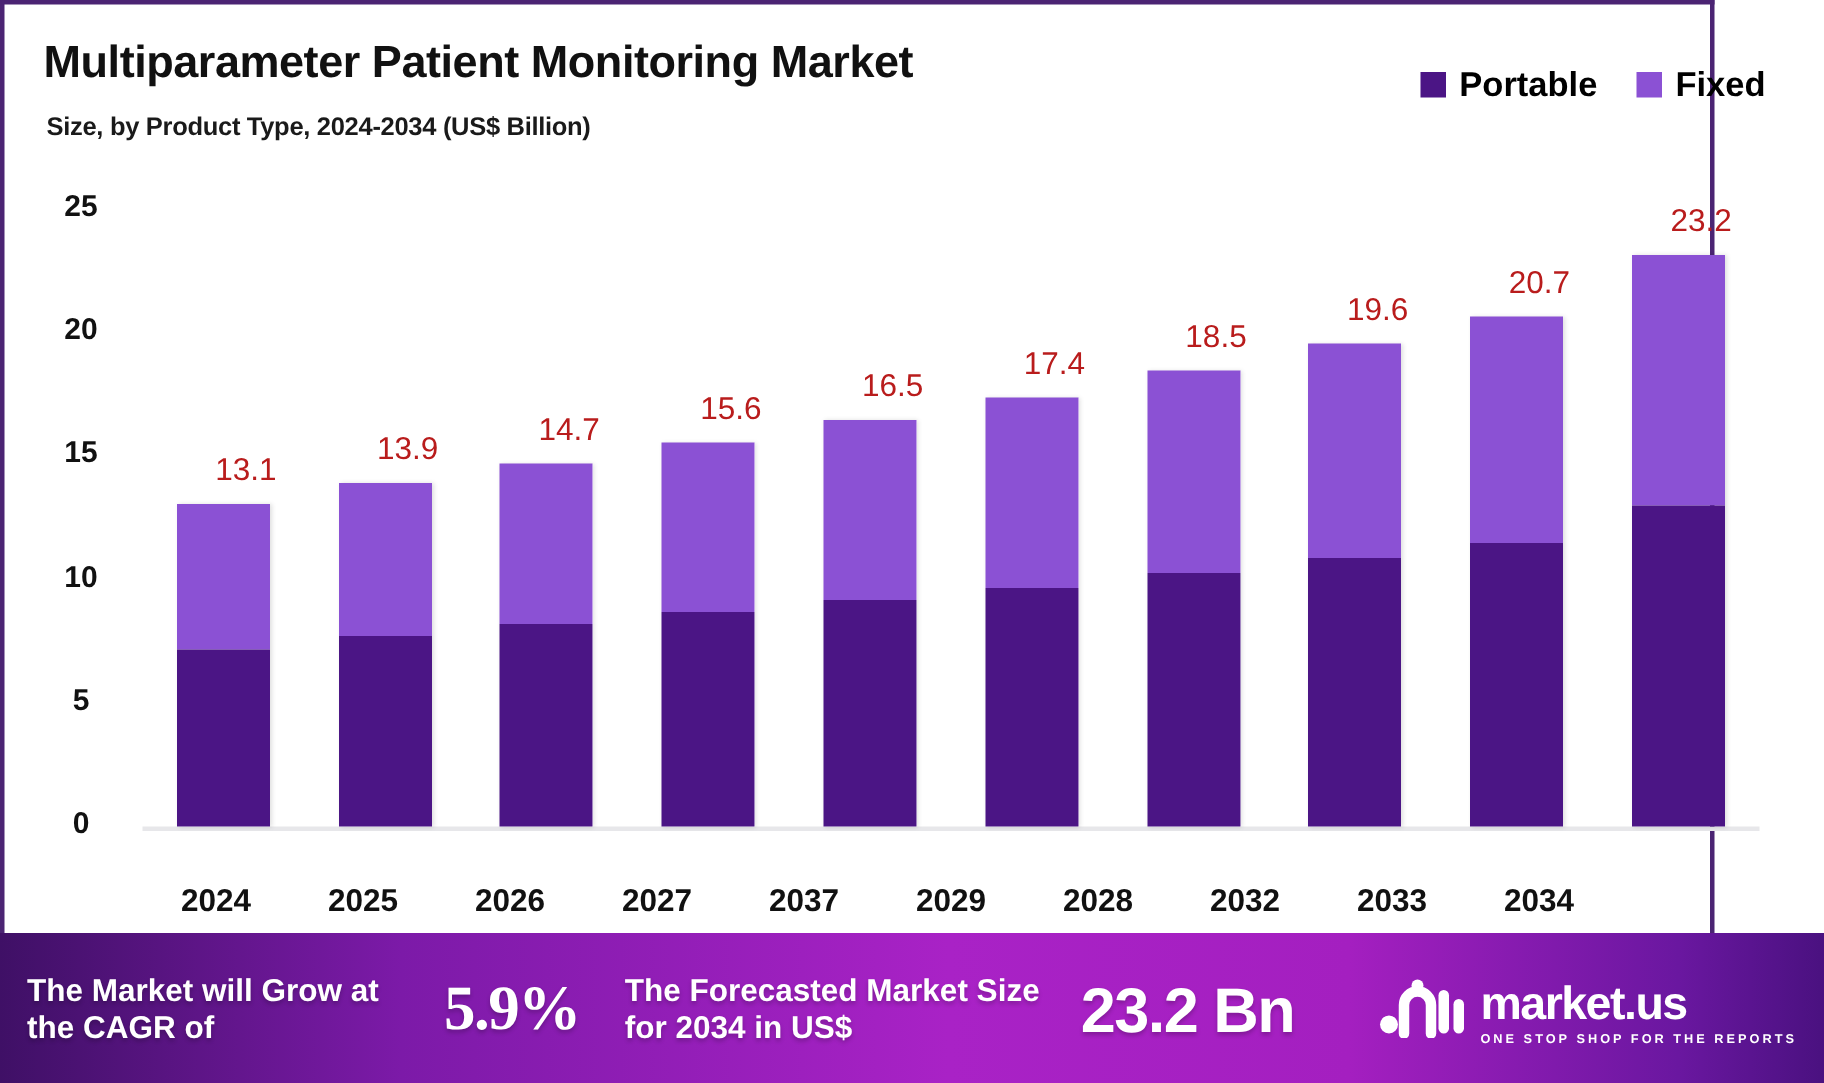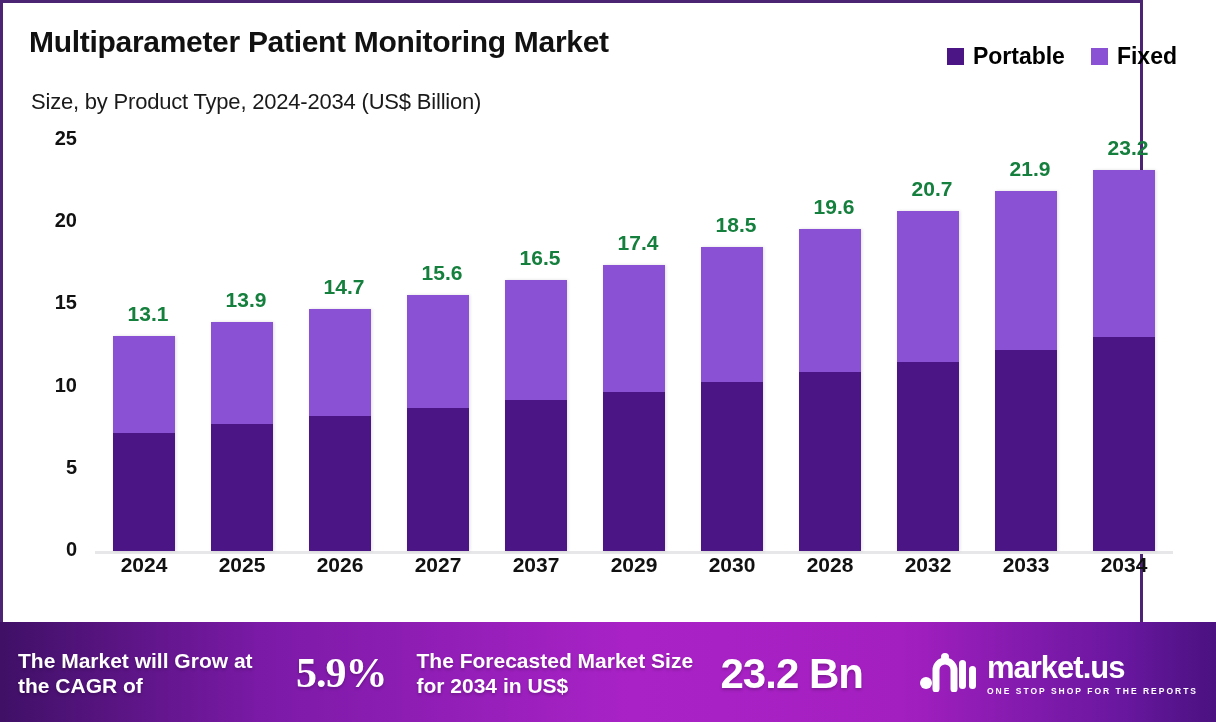--- a/index.html
+++ b/index.html
@@ -18,36 +18,36 @@
   }
 
   
   .header { position:absolute; left:0; top:0; width:1210px; height:118px; }
   .title {
     position:absolute; left:26px; top:22px;
     font-size:30px; font-weight:bold; color:#111111;
     letter-spacing:-0.3px; white-space:nowrap;
   }
   .subtitle {
-    position:absolute; left:28px; top:86px;
-    font-size:22px; font-weight:400; color:#1a1a1a;
+    position:absolute; left:28px; top:72px;
+    font-size:17px; font-weight:700; color:#1a1a1a;
     letter-spacing:-0.2px; white-space:nowrap;
   }
   .legend {
     position:absolute; right:36px; top:40px;
     display:flex; align-items:center; gap:26px;
   }
   .legend-item { display:flex; align-items:center; gap:9px; }
   .legend-swatch { width:17px; height:17px; display:inline-block; }
   .legend-label { font-size:23px; font-weight:bold; color:#000000; }
 
   
   .plot { position:absolute; left:0; top:0; width:1210px; height:612px; }
   .ylabel {
-    position:absolute; width:46px; text-align:right;
+    position:absolute; width:46px; text-align:center;
     font-size:20px; font-weight:bold; color:#111111;
   }
   .axis-line {
     position:absolute; left:92px; top:548px;
     width:1078px; height:3px; background:#e7e7ea;
   }
   .bars {
     position:absolute; left:92px; top:130px;
     width:1078px; height:418px;
     display:flex; align-items:flex-end;
@@ -58,25 +58,25 @@
     display:flex; flex-direction:column; justify-content:flex-end;
     align-items:center;
   }
   .bar {
     position:relative; width:62px;
     box-shadow:1px 0 3px rgba(0,0,0,0.13);
   }
   .seg-top { width:100%; }
   .seg-bottom { width:100%; }
   .bar-value {
-    position:absolute; left:4px; width:100%; text-align:center;
-    font-size:21px; font-weight:bold; color:#15803d;
+    position:absolute; left:15px; width:100%; text-align:center;
+    font-size:21px; font-weight:normal; color:#b91c1c;
   }
   .xlabels {
-    position:absolute; left:92px; top:540px;
+    position:absolute; left:92px; top:576px;
     width:1078px; height:40px;
     display:flex; justify-content:flex-start;
   }
   .xlabel {
     width:98px; text-align:center;
     font-size:21px; font-weight:bold; color:#111111;
     padding-top:10px;
   }
 
   
@@ -195,42 +195,34 @@
           </div>
         </div>
         <div class="bar-group">
           <div class="bar-value" style="bottom: 350.308px;">20.7</div>
           <div class="bar" style="height: 340.308px;">
             <div class="seg-top" style="height: 151.248px; background: rgb(139, 81, 212);"></div>
             <div class="seg-bottom" style="height: 189.06px; background: rgb(75, 21, 133);"></div>
           </div>
         </div>
         <div class="bar-group">
-          <div class="bar-value" style="bottom: 370.036px;">21.9</div>
-          <div class="bar" style="height: 360.036px;">
-            <div class="seg-top" style="height: 159.468px; background: rgb(139, 81, 212);"></div>
-            <div class="seg-bottom" style="height: 200.568px; background: rgb(75, 21, 133);"></div>
-          </div>
-        </div>
-        <div class="bar-group">
           <div class="bar-value" style="bottom: 391.408px;">23.2</div>
           <div class="bar" style="height: 381.408px;">
             <div class="seg-top" style="height: 167.688px; background: rgb(139, 81, 212);"></div>
             <div class="seg-bottom" style="height: 213.72px; background: rgb(75, 21, 133);"></div>
           </div>
         </div>
       </div>
     <div class="xlabels" id="xlabels">
         <div class="xlabel">2024</div>
         <div class="xlabel">2025</div>
         <div class="xlabel">2026</div>
         <div class="xlabel">2027</div>
         <div class="xlabel">2037</div>
         <div class="xlabel">2029</div>
-        <div class="xlabel">2030</div>
         <div class="xlabel">2028</div>
         <div class="xlabel">2032</div>
         <div class="xlabel">2033</div>
         <div class="xlabel">2034</div>
       </div>
   </div>
 
   <div class="footer">
     <div class="f-text f-cagr-text">The Market will Grow at the CAGR of</div>
     <div class="f-text f-cagr-val">5.9%</div>

